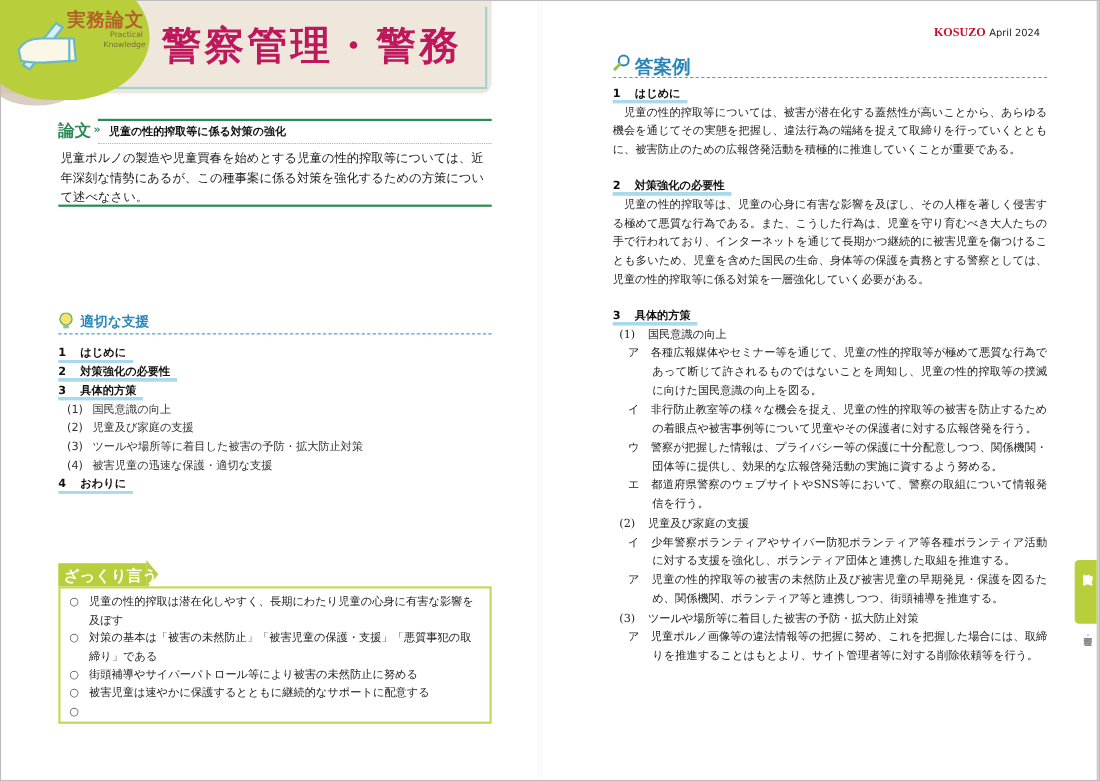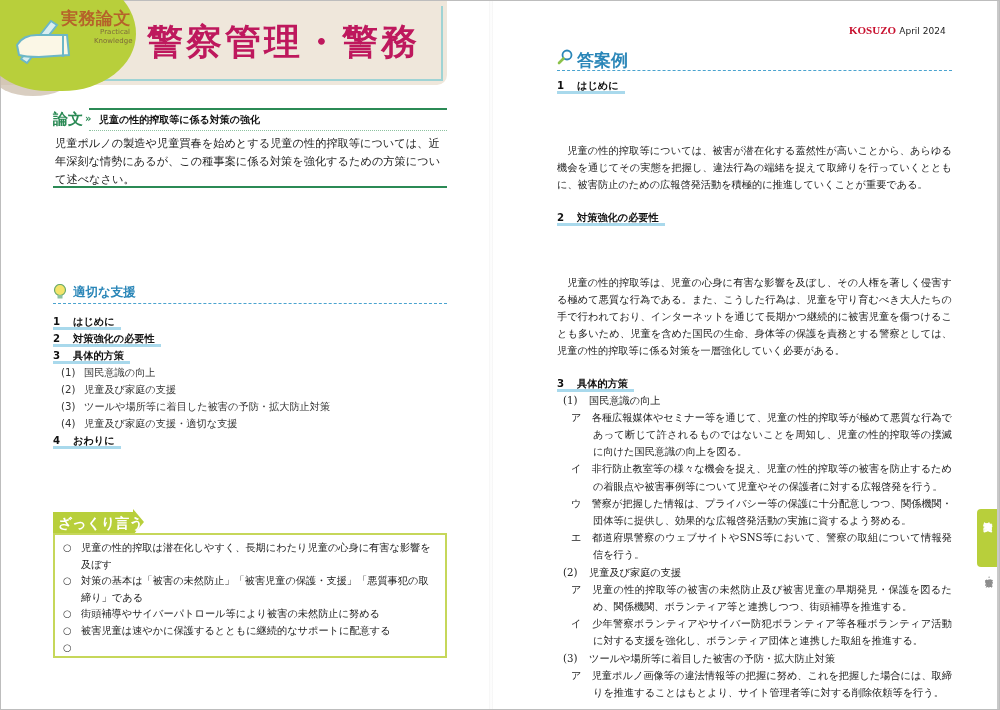--- a/index.html
+++ b/index.html
@@ -58,21 +58,21 @@
   .kosuzo-brand { color: #c8102e; font-weight: bold; font-family: "Liberation Serif", serif; font-size: 11px; }
   .kosuzo-date { color: #222; font-size: 9px; }
   .ans-head { position: absolute; left: 66px; top: 48px; width: 395px; }
   .magnifier-icon { position: absolute; left: 0; top: 0; width: 16px; height: 16px; }
   .ans-title { position: absolute; left: 20px; top: 0; font-size: 17px; font-weight: bold; color: #2a86b8; }
   .ans-dash { position: absolute; left: 0; top: 21px; width: 395px; border-top: 1px dashed #4aa3cf; }
 
   .ans-body { position: absolute; left: 66px; top: 77px; width: 395px; font-family: "DejaVu Serif", "Liberation Serif", serif; font-size: 10.2px; color: #222; }
   .sec-title { font-family: "DejaVu Sans", sans-serif; font-weight: bold; font-size: 10.2px; color: #111; display: inline-block; padding-right: 6px; background: linear-gradient(to top, #a9d9ec 0, #a9d9ec 3px, transparent 3px); height: 16px; line-height: 15px; }
   .sec-num { display: inline-block; width: 20px; }
-  .para { text-indent: 1em; line-height: 17.2px; text-align: justify; margin-top: 48px; }
+  .para { text-indent: 1em; line-height: 17.2px; text-align: justify; }
   .sub-head { line-height: 17.2px; padding-left: 6px; }
   .sub-num { display: inline-block; width: 26px; }
   .item { line-height: 17.2px; padding-left: 36px; text-indent: -22px; text-align: justify; }
   .gap { height: 16px; }
 
   
   .side-tab { position: absolute; left: 486px; top: 508px; width: 20px; height: 58px; background: #b8cf3b; border-radius: 4px 0 0 4px; }
   .side-tab-label { position: absolute; left: 4px; top: 6px; width: 12px; font-size: 9px; line-height: 11px; color: #fff; font-weight: bold; writing-mode: vertical-rl; }
   .side-sub { position: absolute; left: 490px; top: 572px; width: 12px; font-size: 8px; line-height: 10px; color: #8a8a8a; writing-mode: vertical-rl; }
   .side-edge { position: absolute; left: 506px; top: 0; width: 2px; height: 708px; background: #c9c9c9; }
@@ -118,21 +118,21 @@
       <div class="req-title">適切な支援</div>
       <div class="req-dash"></div>
     </div>
     <div class="req-list">
       <div class="req-item"><span class="req-main"><span class="req-num">1</span><span>はじめに</span></span></div>
       <div class="req-item"><span class="req-main"><span class="req-num">2</span><span>対策強化の必要性</span></span></div>
       <div class="req-item"><span class="req-main"><span class="req-num">3</span><span>具体的方策</span></span></div>
       <div class="req-item req-sub"><span class="req-sub-num">(1)</span><span>国民意識の向上</span></div>
       <div class="req-item req-sub"><span class="req-sub-num">(2)</span><span>児童及び家庭の支援</span></div>
       <div class="req-item req-sub"><span class="req-sub-num">(3)</span><span>ツールや場所等に着目した被害の予防・拡大防止対策</span></div>
-      <div class="req-item req-sub"><span class="req-sub-num">(4)</span><span>児童及び家庭の支援・適切な支援</span></div>
+      <div class="req-item req-sub"><span class="req-sub-num">(4)</span><span>被害児童の迅速な保護・適切な支援</span></div>
       <div class="req-item"><span class="req-main"><span class="req-num">4</span><span>おわりに</span></span></div>
     </div>
 
     <div class="summary-tab">
       <div class="summary-tab-body"></div>
       <div class="summary-tab-arrow"></div>
       <div class="summary-tab-label">ざっくり言うと</div>
     </div>
     <div class="summary-box">
       <div class="summary-item">
@@ -188,22 +188,22 @@
       
       <div class="sec-title"><span class="sec-num">3</span><span>具体的方策</span></div>
 
       <div class="sub-head"><span class="sub-num">(1)</span><span>国民意識の向上</span></div>
       <div class="item"><span>ア</span>　<span>各種広報媒体やセミナー等を通じて、児童の性的搾取等が極めて悪質な行為であって断じて許されるものではないことを周知し、児童の性的搾取等の撲滅に向けた国民意識の向上を図る。</span></div>
       <div class="item"><span>イ</span>　<span>非行防止教室等の様々な機会を捉え、児童の性的搾取等の被害を防止するための着眼点や被害事例等について児童やその保護者に対する広報啓発を行う。</span></div>
       <div class="item"><span>ウ</span>　<span>警察が把握した情報は、プライバシー等の保護に十分配意しつつ、関係機関・団体等に提供し、効果的な広報啓発活動の実施に資するよう努める。</span></div>
       <div class="item"><span>エ</span>　<span>都道府県警察のウェブサイトやSNS等において、警察の取組について情報発信を行う。</span></div>
 
       <div class="sub-head"><span class="sub-num">(2)</span><span>児童及び家庭の支援</span></div>
+      <div class="item"><span>イ</span>　<span>少年警察ボランティアやサイバー防犯ボランティア等各種ボランティア活動に対する支援を強化し、ボランティア団体と連携した取組を推進する。</span></div>
       <div class="item"><span>ア</span>　<span>児童の性的搾取等の被害の未然防止及び被害児童の早期発見・保護を図るため、関係機関、ボランティア等と連携しつつ、街頭補導を推進する。</span></div>
-      <div class="item"><span>イ</span>　<span>少年警察ボランティアやサイバー防犯ボランティア等各種ボランティア活動に対する支援を強化し、ボランティア団体と連携した取組を推進する。</span></div>
 
       <div class="sub-head"><span class="sub-num">(3)</span><span>ツールや場所等に着目した被害の予防・拡大防止対策</span></div>
       <div class="item"><span>ア</span>　<span>児童ポルノ画像等の違法情報等の把握に努め、これを把握した場合には、取締りを推進することはもとより、サイト管理者等に対する削除依頼等を行う。</span></div>
     </div>
 
     <div class="side-edge"></div>
     <div class="side-tab">
       <div class="side-tab-label">実務論文</div>
     </div>
     <div class="side-sub">警察管理・警務</div>

